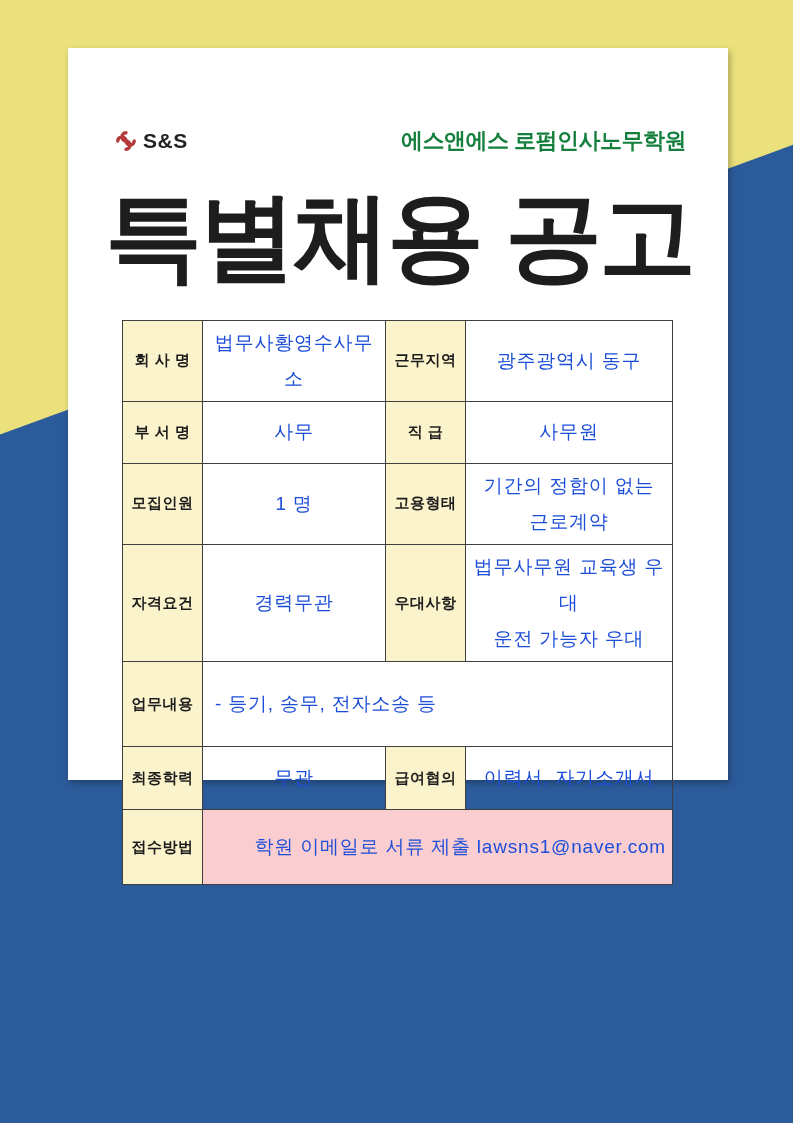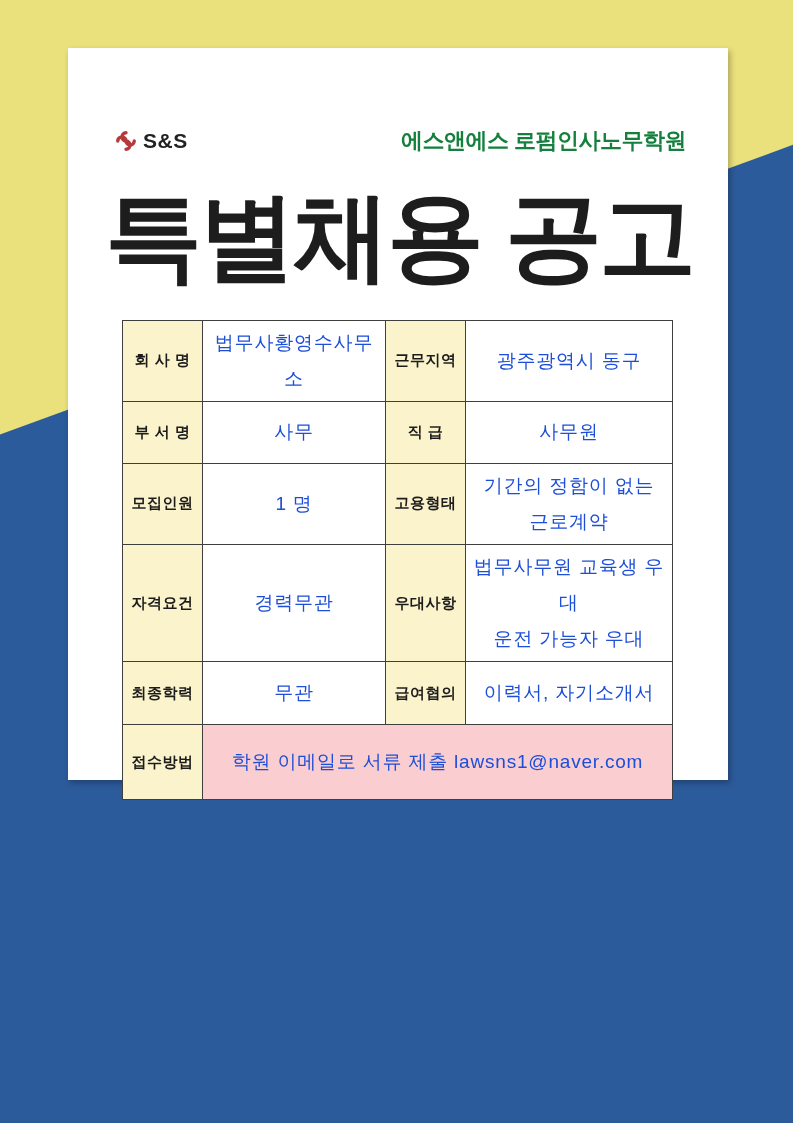--- a/index.html
+++ b/index.html
@@ -94,20 +94,21 @@
     color: #1d4ed8;
     letter-spacing: 0.8px;
     line-height: 1.9;
   }
   td.val.left {
     text-align: left;
     padding-left: 12px;
   }
   td.val.pink {
     background: #FACDD1;
+    text-align: right;
   }
   .col-lbl1 { width: 80px; }
   .col-val1 { width: 183px; }
   .col-lbl2 { width: 80px; }
   .col-val2 { width: 207px; }
   .two-line span { display: block; }
 </style>
 </head>
 <body>
 
@@ -159,20 +160,24 @@
     </tr>
     <tr style="height:62px;">
       <td class="lbl">자격요건</td>
       <td class="val">경력무관</td>
       <td class="lbl">우대사항</td>
       <td class="val two-line">
         <span>법무사무원 교육생 우대</span>
         <span>운전 가능자 우대</span>
       </td>
     </tr>
+    <tr style="height:85px;">
+      <td class="lbl">업무내용</td>
+      <td class="val left" colspan="3">- 등기, 송무, 전자소송 등</td>
+    </tr>
     <tr style="height:63px;margin-left:16px;">
       <td class="lbl">최종학력</td>
       <td class="val">무관</td>
       <td class="lbl">급여협의</td>
       <td class="val">이력서, 자기소개서</td>
     </tr>
     <tr style="height:75px;margin-top:40px;">
       <td class="lbl">접수방법</td>
       <td class="val pink" colspan="3">학원 이메일로 서류 제출 lawsns1@naver.com</td>
     </tr>

